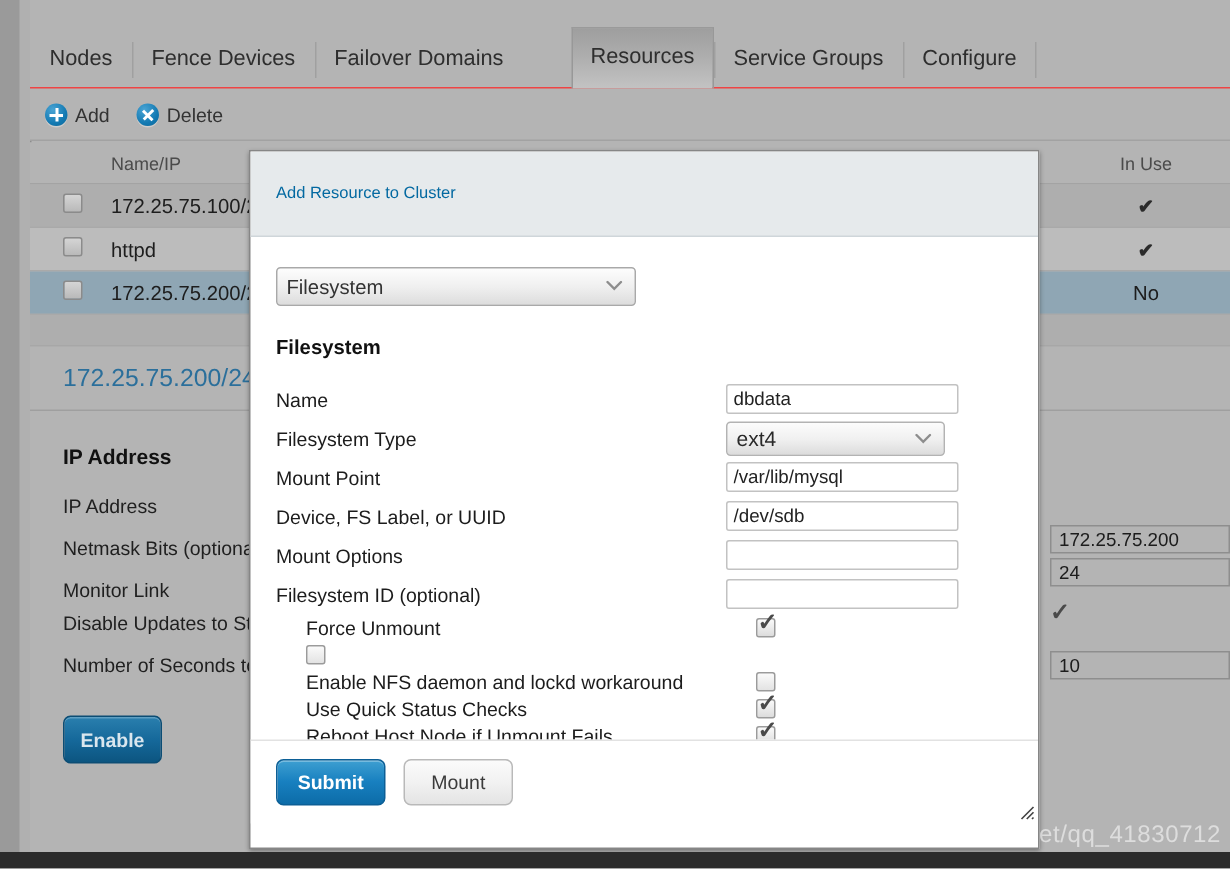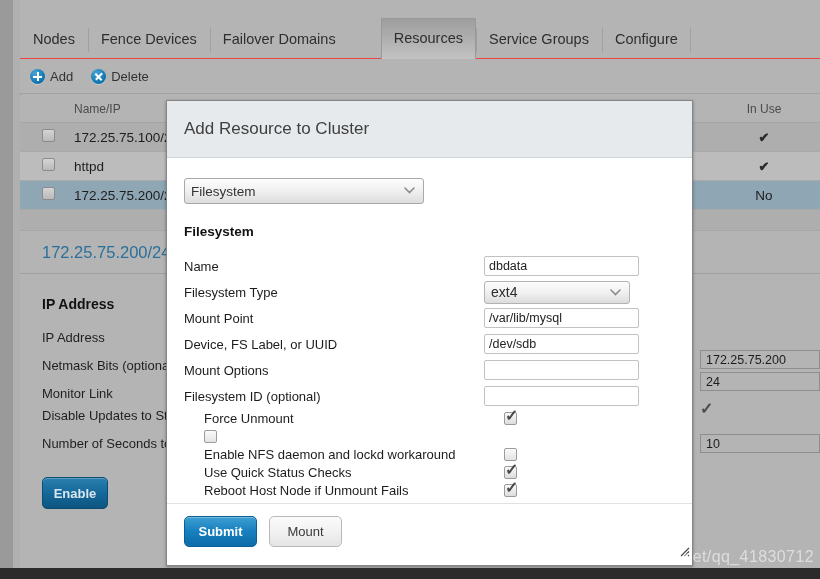--- a/index.html
+++ b/index.html
@@ -252,22 +252,22 @@
   #modal-header {
     height: 57px;
     background: #e6eaec;
     border-bottom: 1px solid #cfd6da;
     display: flex;
     align-items: center;
     padding-left: 17px;
     box-sizing: border-box;
   }
   #modal-header .title {
-    color: #404040;
-    font-size: 17px;
+    color: #0369a1;
+    font-size: 11px;
   }
   #modal-body {
     padding: 20px 0 0 17px;
     position: relative;
     height: 520px;
     box-sizing: border-box;
   }
   select.res-type {
     width: 240px;
     height: 26px;
@@ -357,21 +357,21 @@
     position: absolute;
     left: 0px; top: -5px;
     font-size: 16px;
     line-height: 16px;
     color: #4a4a4a;
     font-weight: bold;
   }
 
   #modal-footer {
     position: absolute;
-    left: 0; right: 0; bottom: 6px;
+    left: 0; right: 0; bottom: 16px;
     height: 56px;
     border-top: 1px solid #e2e2e2;
     background: #fff;
     display: flex;
     align-items: center;
     padding-left: 17px;
     box-sizing: border-box;
   }
   .btn-submit {
     width: 71px; height: 29px;

